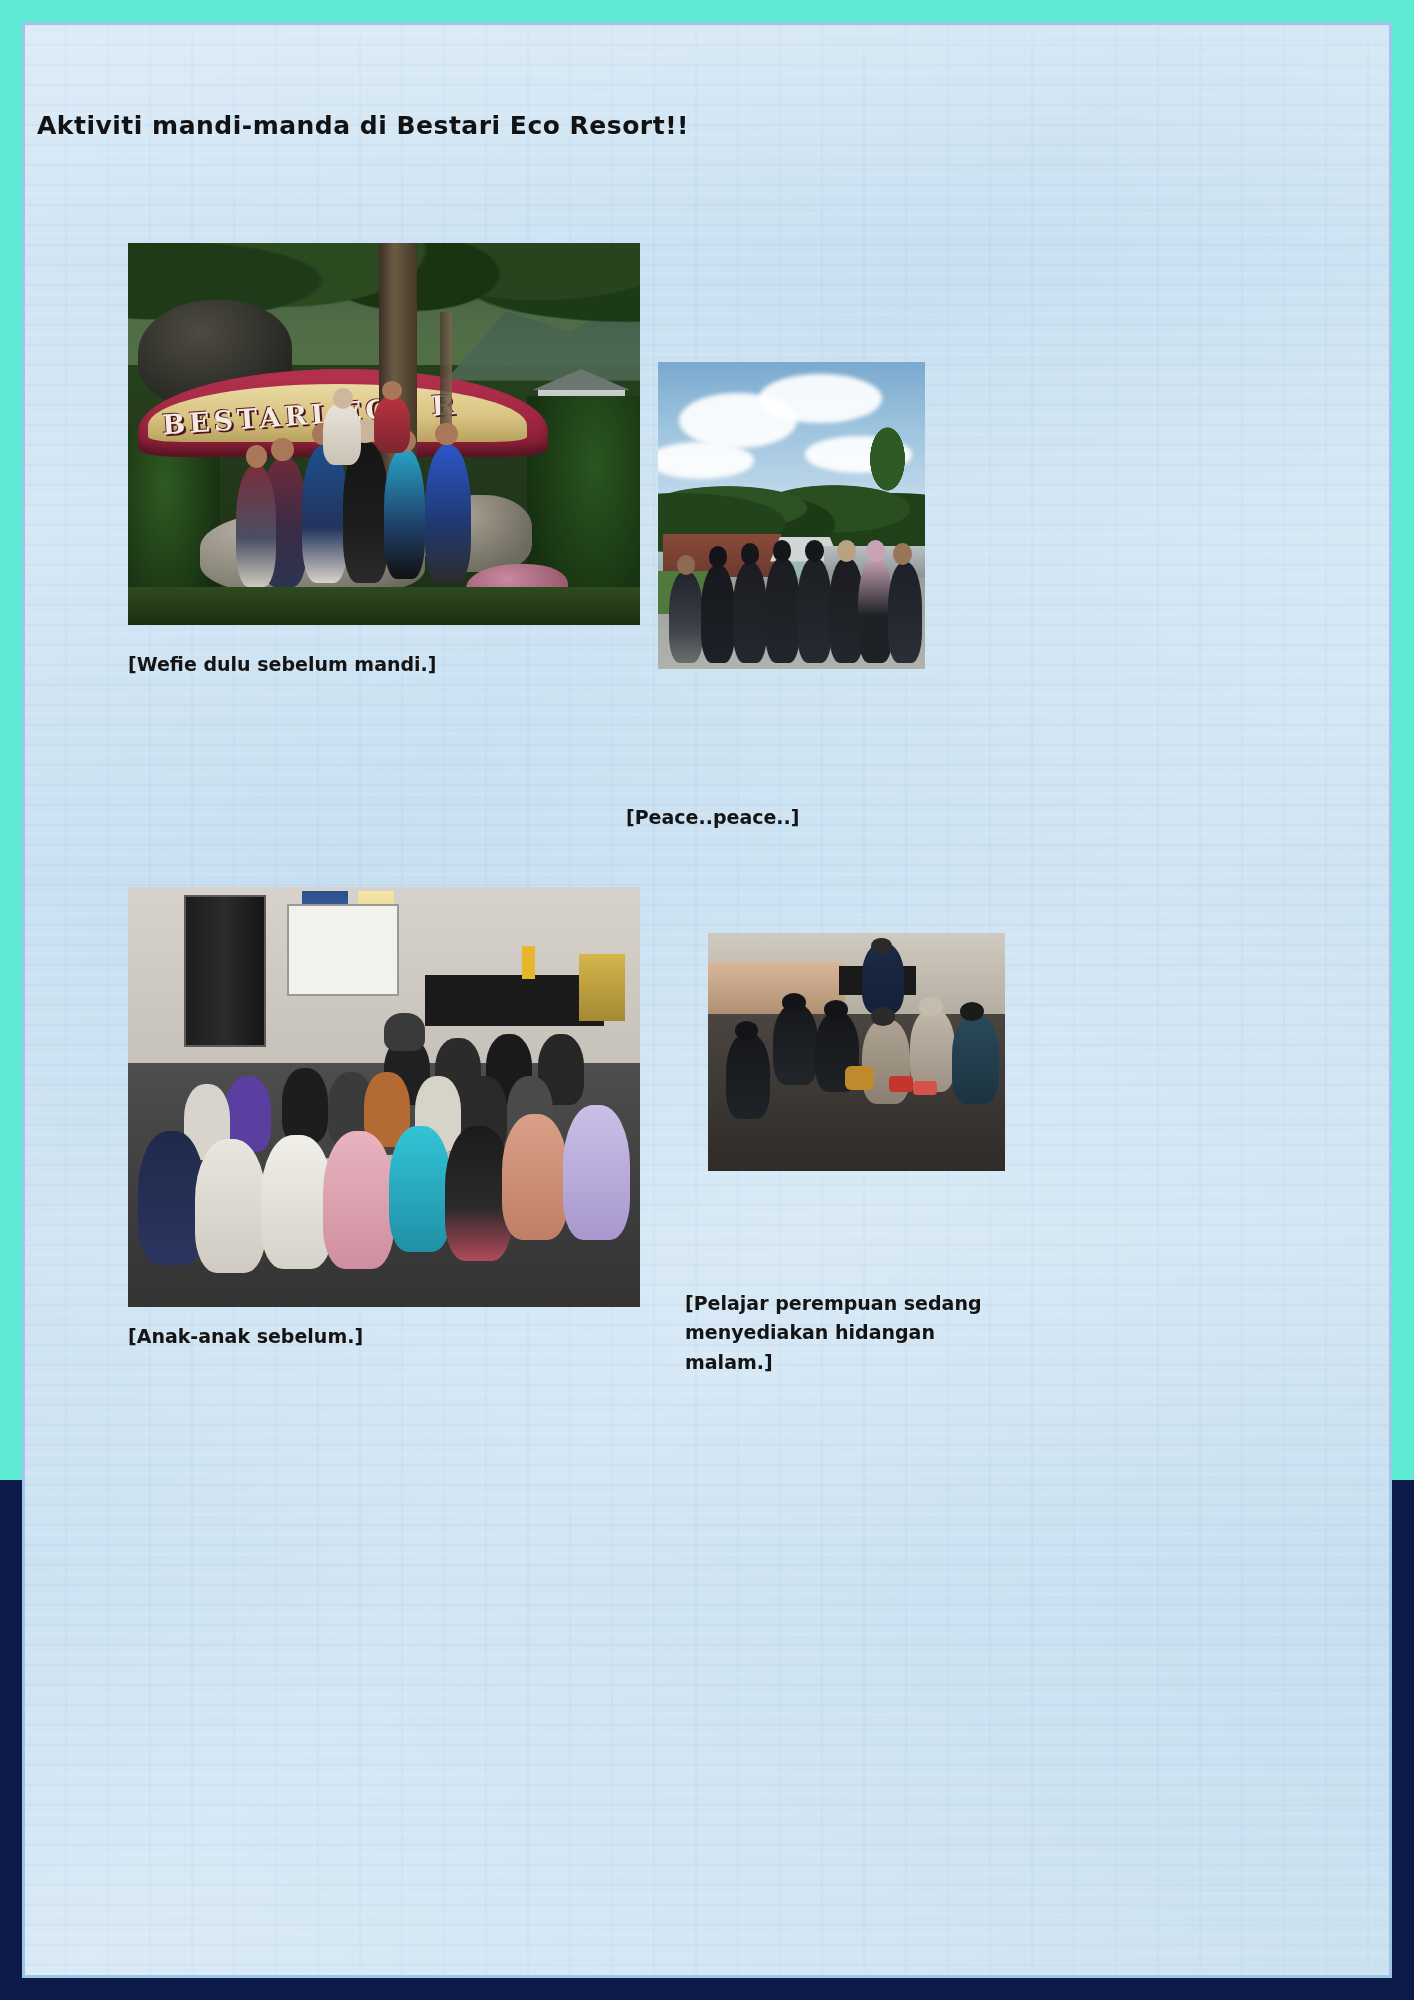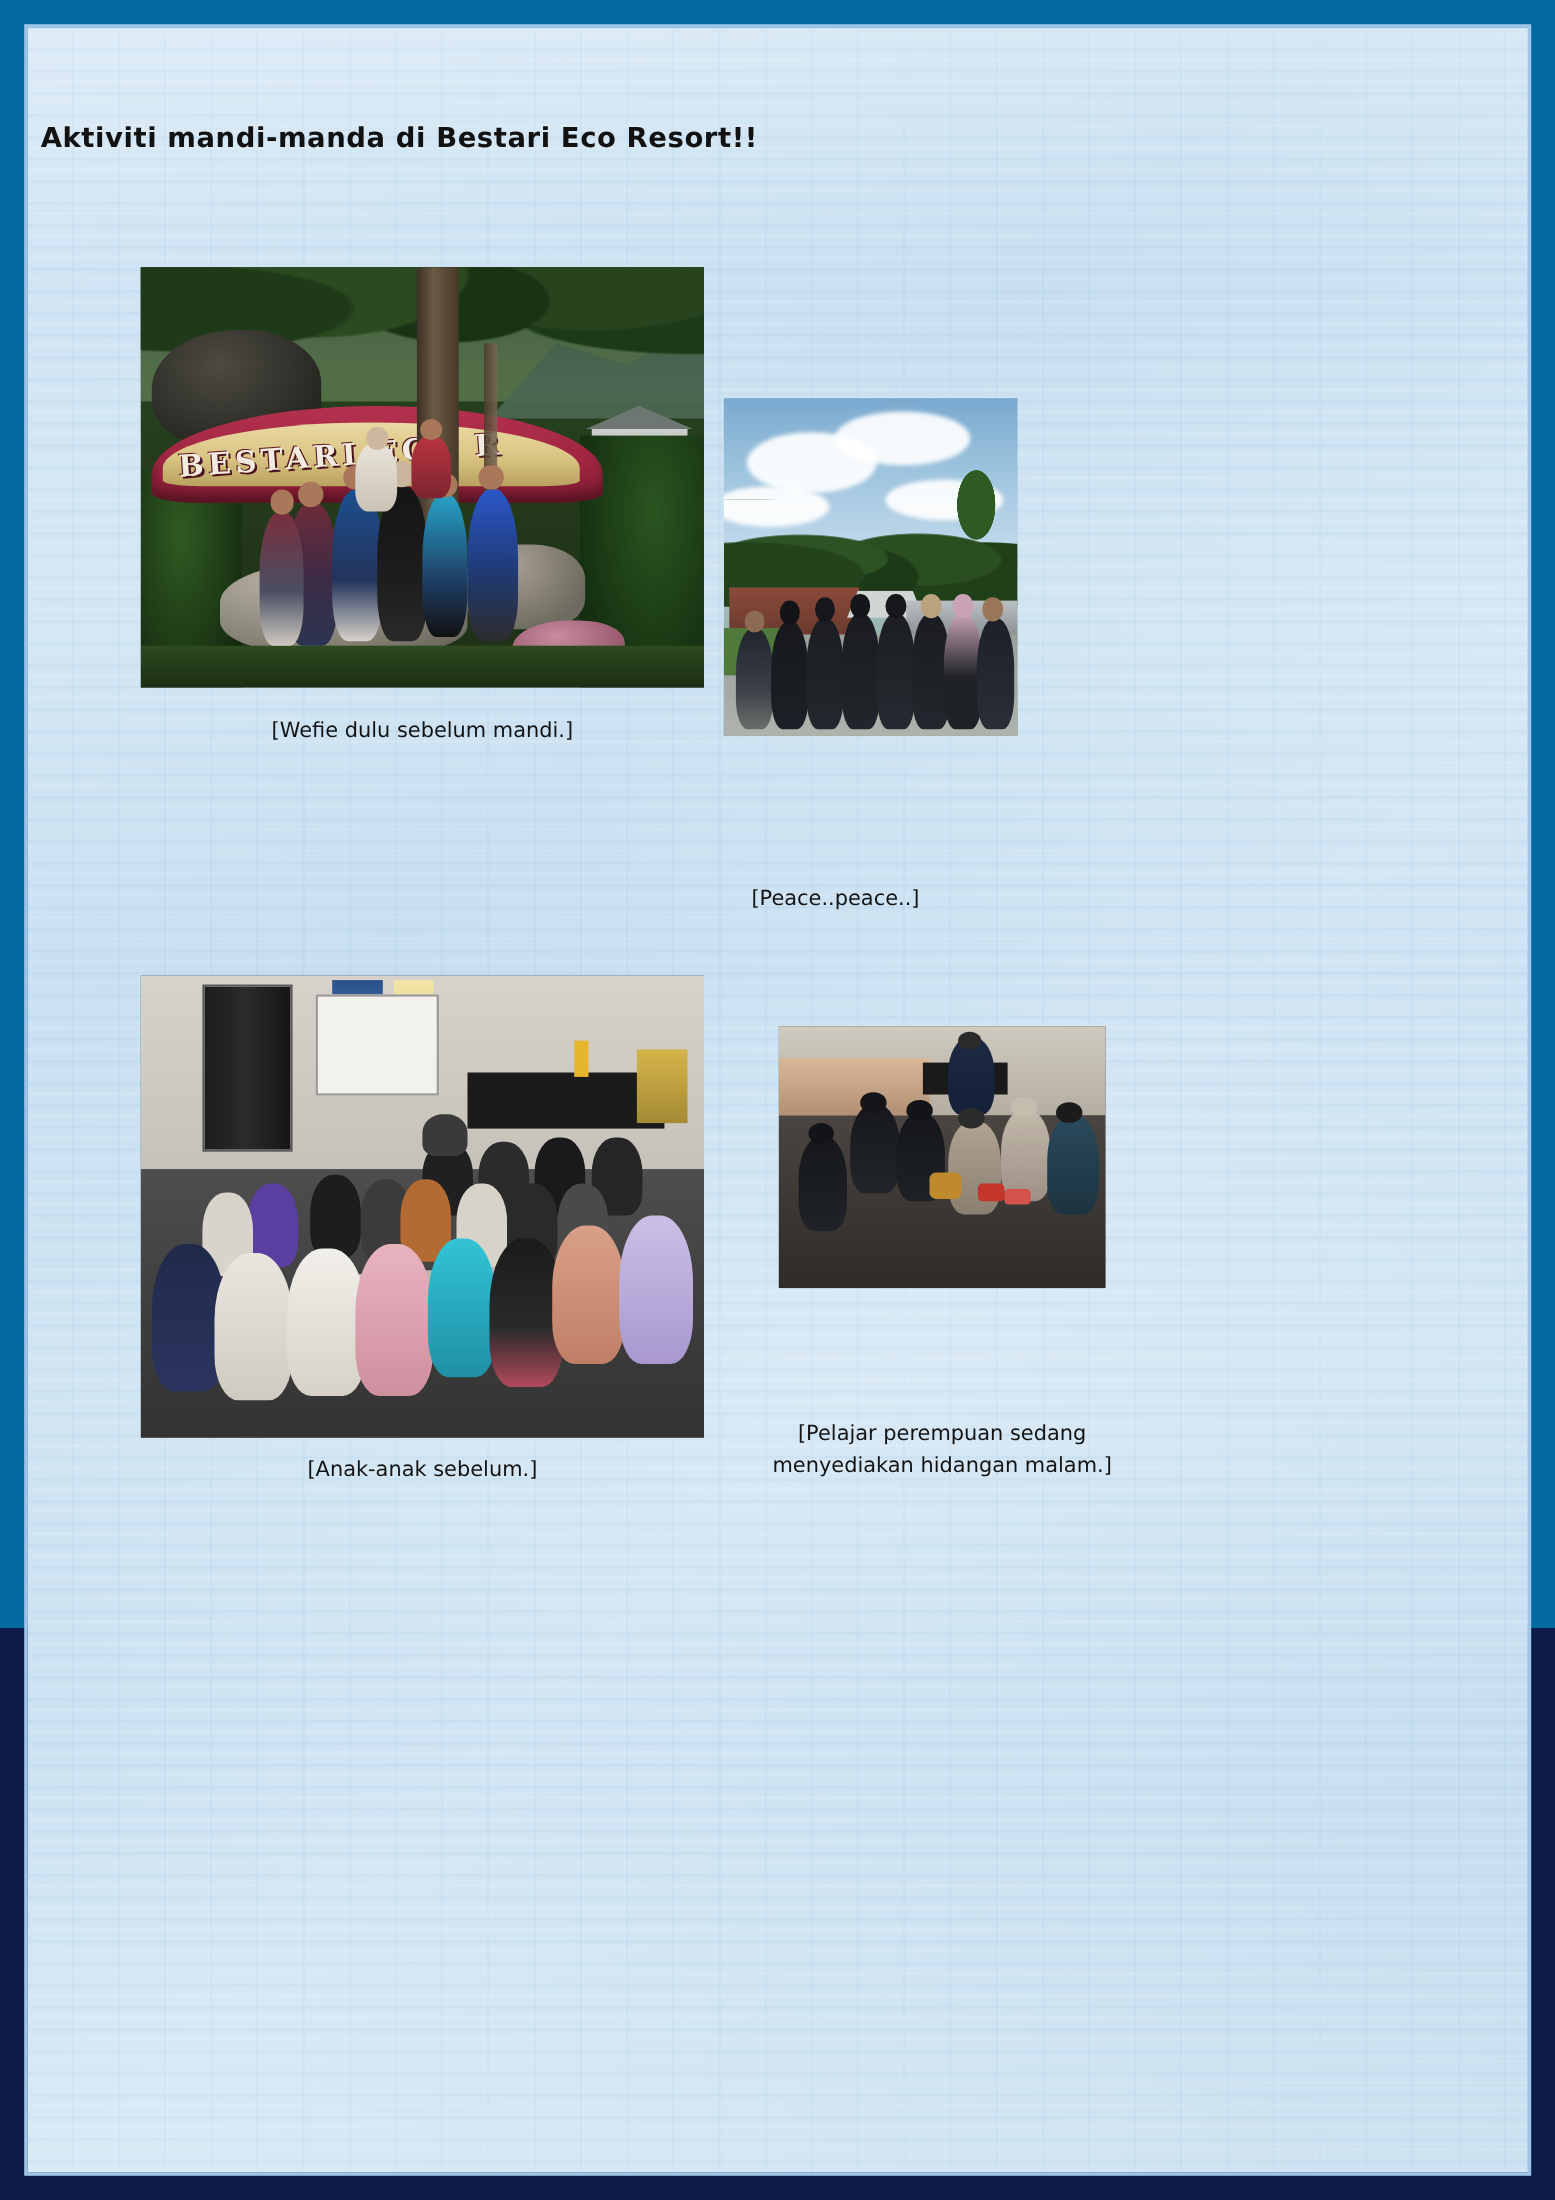--- a/index.html
+++ b/index.html
@@ -8,21 +8,21 @@
     width: 1414px;
     height: 2000px;
     font-family: "DejaVu Sans", sans-serif;
     background: #0d1b4b;
     overflow: hidden;
   }
   .page {
     position: absolute;
     left: 0; top: 0;
     width: 1414px; height: 1480px;
-    background: #0369a1;
+    background: #5eead4;
     padding: 22px;
   }
   .inner-border {
     position: absolute;
     left: 22px; top: 22px;
     width: 1370px; height: 1956px;
     border: 3px solid #9fc6e8;
     background:
       linear-gradient(180deg, rgba(255,255,255,0.28) 0%, rgba(255,255,255,0.05) 12%, rgba(255,255,255,0.18) 26%, rgba(255,255,255,0.04) 44%, rgba(255,255,255,0.20) 62%, rgba(255,255,255,0.05) 80%, rgba(255,255,255,0.22) 100%),
       repeating-linear-gradient(0deg, rgba(255,255,255,0.10) 0px, rgba(255,255,255,0.10) 2px, rgba(0,0,0,0.0) 2px, rgba(0,0,0,0.0) 9px, rgba(160,195,225,0.18) 9px, rgba(160,195,225,0.18) 11px, rgba(0,0,0,0) 11px, rgba(0,0,0,0) 20px),
@@ -49,22 +49,22 @@
   .photo {
     position: absolute;
     overflow: hidden;
     background: #8ba9b8;
   }
   .caption {
     position: absolute;
     font-family: "DejaVu Sans", sans-serif;
     font-size: 19px;
     color: #141414;
-    text-align: center;
     line-height: 1.55;
+    font-weight: bold;
   }
 
   
   #photo-sign {
     left: 103px; top: 218px; width: 512px; height: 382px;
     background: linear-gradient(180deg, #2f4a23 0%, #263d1d 40%, #1d3016 100%);
   }
   #photo-sign .sky {
     position: absolute; left: 0; top: 0; width: 100%; height: 32%;
     background: linear-gradient(180deg, #b9c7b0 0%, #9fb496 45%, #6d8a5c 100%);

